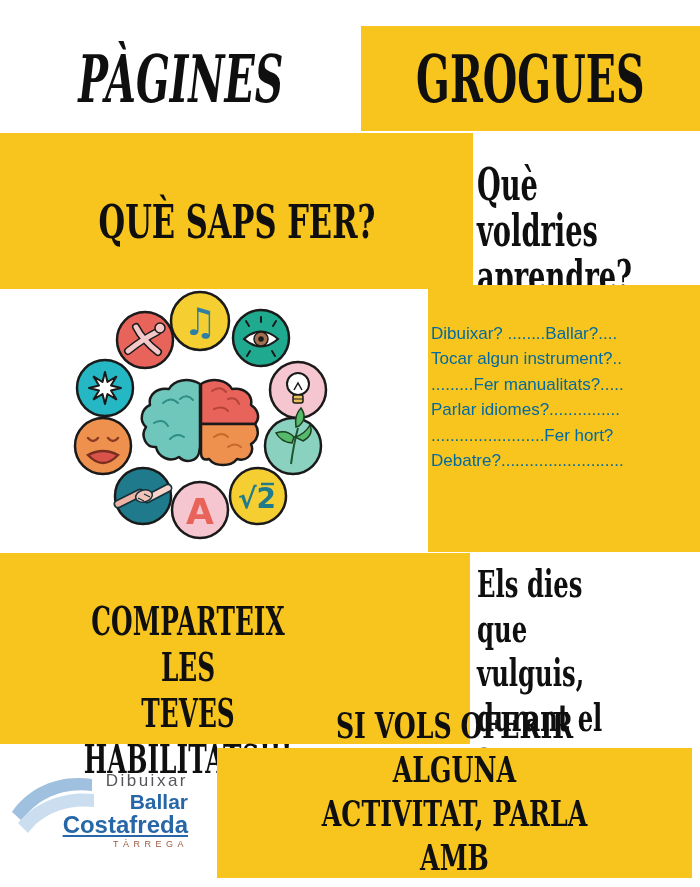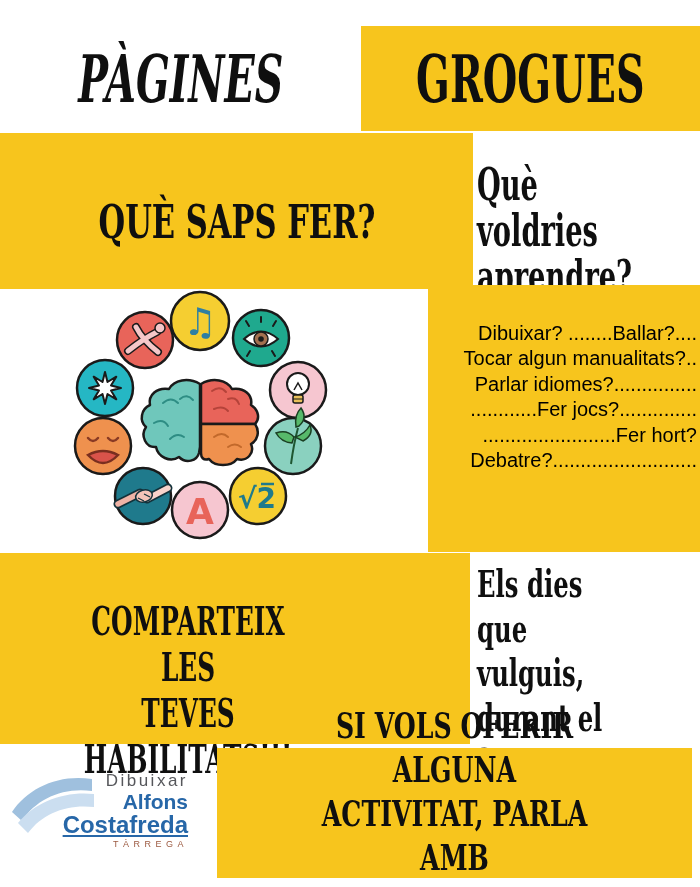--- a/index.html
+++ b/index.html
@@ -19,21 +19,21 @@
   .masthead-text{font-size:66px;transform:scaleX(0.60);letter-spacing:0;}
   
   .know-block{left:0;top:133px;width:473px;height:156px;display:flex;align-items:center;justify-content:center;padding-top:21px;box-sizing:border-box;}
   .know-text{font-size:47px;transform:scaleX(0.65);}
   .learn-title{left:477px;top:162px;width:223px;}
   .learn-text{font-size:44px;line-height:46px;transform:scaleX(0.62);}
   
   .illustration{left:0;top:287px;width:428px;height:265px;}
   
   .skills-block{left:428px;top:285px;width:272px;height:267px;box-sizing:border-box;padding:36px 3px 0 3px;}
-  .skills-list{font-size:20px;line-height:25.4px;text-align:right;color:#000000;letter-spacing:0;}
+  .skills-list{font-size:17px;line-height:25.4px;text-align:left;color:#0369a1;letter-spacing:0;}
   
   .share-block{left:0;top:553px;width:470px;height:191px;box-sizing:border-box;padding:45px 94px 12px 0;text-align:center;}
   .share-text{font-size:40px;line-height:46px;transform:scaleX(0.62);}
   .when-text-wrap{left:477px;top:562px;width:220px;}
   .when-text{font-size:38px;line-height:44.5px;transform:scaleX(0.64);}
   
   .cta-block{left:217px;top:748px;width:475px;height:130px;display:flex;align-items:center;justify-content:center;box-sizing:border-box;}
   .cta-text{font-size:36px;line-height:44px;transform:scaleX(0.70);text-align:center;}
   
   .logo{left:8px;top:758px;width:200px;height:110px;}
@@ -144,23 +144,23 @@
       <path d="M163,116 q8,-7 15,0 M154,136 q9,-5 14,3 M170,152 q7,-7 14,-2 M180,112 q7,-6 13,1" stroke="#2E8D84" stroke-width="2" fill="none" stroke-linecap="round"></path>
       <path d="M212,104 q8,-6 14,1 M228,112 q8,-3 11,5 M214,122 q9,-4 14,2" stroke="#B5433A" stroke-width="2" fill="none" stroke-linecap="round"></path>
       <path d="M214,150 q8,-6 14,0 M228,160 q7,-5 13,0" stroke="#C2692B" stroke-width="2" fill="none" stroke-linecap="round"></path>
     </g>
   </svg>
 </div>
 
 <div class="abs yellow skills-block">
   <div class="skills-list">
       <div>Dibuixar? ........Ballar?....</div>
-      <div>Tocar algun manualitats?..</div>
+      <div>Tocar algun instrument?..</div>
+      <div>.........Fer manualitats?.....</div>
       <div>Parlar idiomes?...............</div>
-      <div>............Fer jocs?..............</div>
       <div>........................Fer hort?</div>
       <div>Debatre?..........................</div>
     </div>
 </div>
 
 <div class="abs yellow share-block">
   <span class="fat cond share-text">COMPARTEIX LES
 TEVES HABILITATS!!!</span>
 </div>
 <div class="abs when-text-wrap">
@@ -170,21 +170,21 @@
 pati</span>
 </div>
 
 <div class="abs logo">
   <svg class="logo-book" width="92" height="92" viewBox="0 0 92 92">
     <path d="M4,50 C20,26 50,12 84,17 L84,29 C55,25 28,37 14,59 Z" fill="#9FC0DE"></path>
     <path d="M10,61 C28,39 57,29 86,32 L86,45 C59,42 35,51 20,71 Z" fill="#CBDEF0"></path>
   </svg>
   <div class="logo-text">
     <div class="logo-institut">Dibuixar</div>
-    <div class="logo-alfons">Alfons</div>
+    <div class="logo-alfons">Ballar</div>
     <div class="logo-costafreda">Costafreda</div>
     <div class="logo-city">TÀRREGA</div>
   </div>
 </div>
 
 <div class="abs yellow cta-block">
   <span class="fat cond cta-text">SI VOLS OFERIR ALGUNA
 ACTIVITAT, PARLA AMB
 ELS TEUS DELEGATS</span>
 </div>

